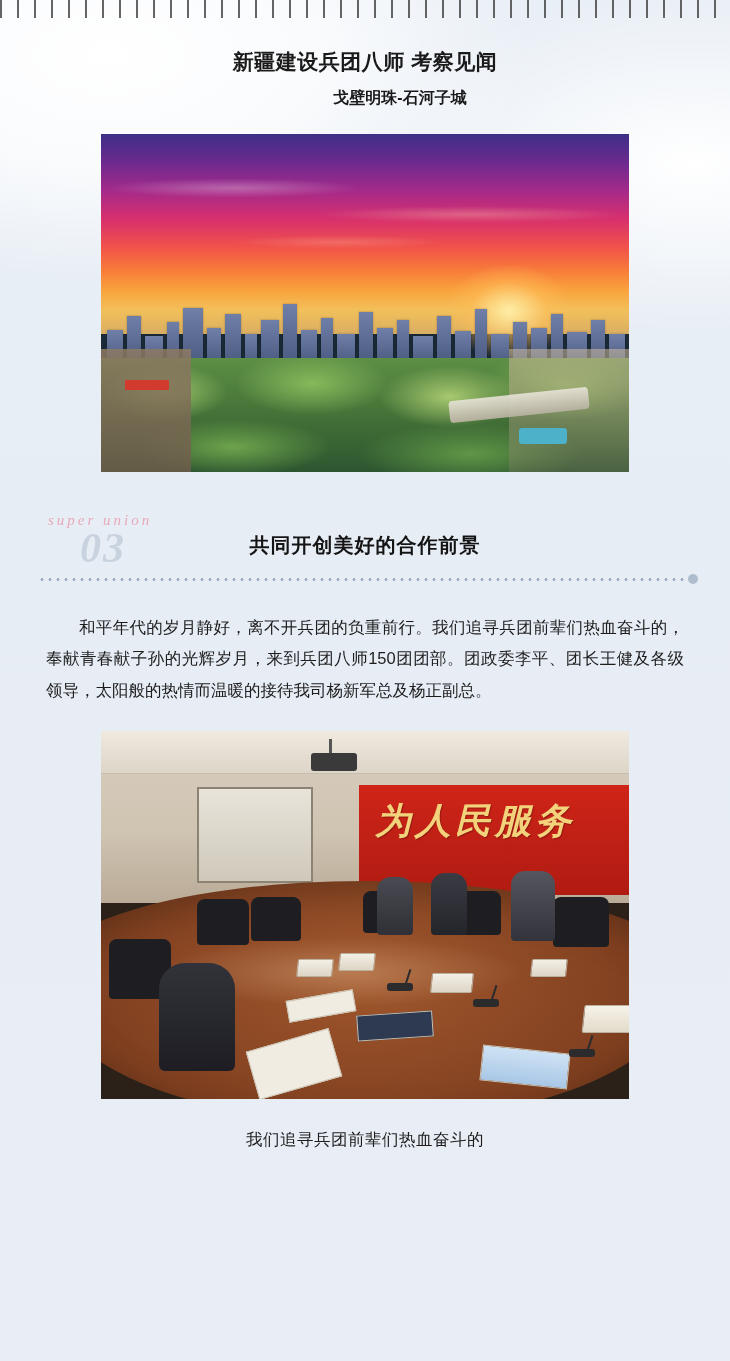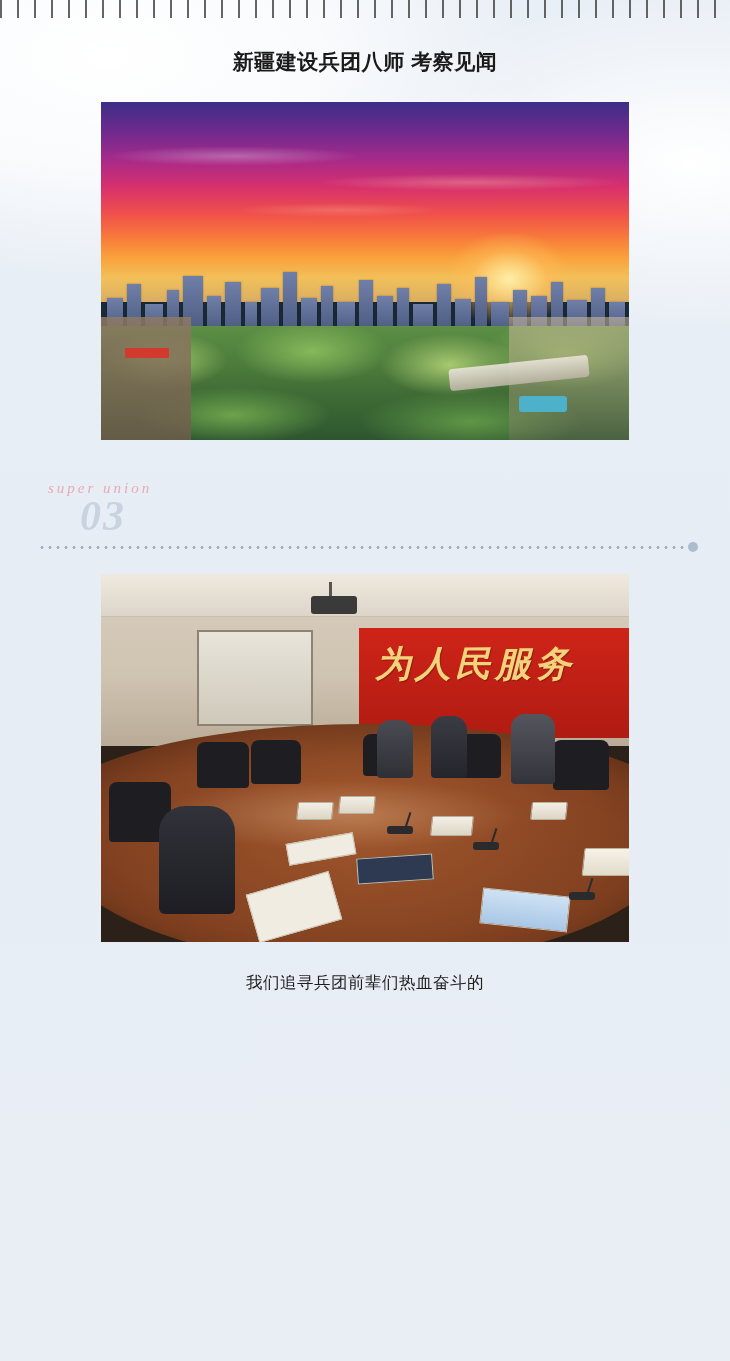--- a/index.html
+++ b/index.html
@@ -341,20 +341,21 @@
 <body>
 
 <div class="page">
 
   <div class="top-ticks"></div>
 
   <div class="content">
 
     <div class="title-block">
       <div class="main-title">新疆建设兵团八师 考察见闻</div>
+      <div class="sub-title">戈壁明珠-石河子城</div>
     </div>
 
 
     <div class="photo-wrap">
       <div class="photo1">
         <div class="p1-sky"></div>
         <div class="p1-clouds"></div>
         <div class="p1-sun"></div>
         <div class="p1-city">
           <span style="left:6px;  width:16px; height:34px;"></span>
@@ -390,24 +391,26 @@
         <div class="p1-right-build"></div>
         <div class="p1-bridge"></div>
         <div class="p1-pool"></div>
         <div class="p1-sign"></div>
       </div>
     </div>
 
     <div class="section">
       <div class="sec-brand">super union</div>
       <div class="sec-num">03</div>
+      <div class="sec-title">共同开创美好的合作前景</div>
       <div class="sec-rule"></div>
       <div class="sec-dot"></div>
     </div>
 
+    <div class="para p2">和平年代的岁月静好，离不开兵团的负重前行。我们追寻兵团前辈们热血奋斗的，奉献青春献子孙的光辉岁月，来到兵团八师150团团部。团政委李平、团长王健及各级领导，太阳般的热情而温暖的接待我司杨新军总及杨正副总。</div>
 
     <div class="photo-wrap">
       <div class="photo2">
         <div class="p2-wall"></div>
         <div class="p2-ceiling"></div>
         <div class="p2-projector"></div>
         <div class="p2-screen"></div>
         <div class="p2-banner">
           <div class="p2-banner-text">为人民服务</div>
         </div>

